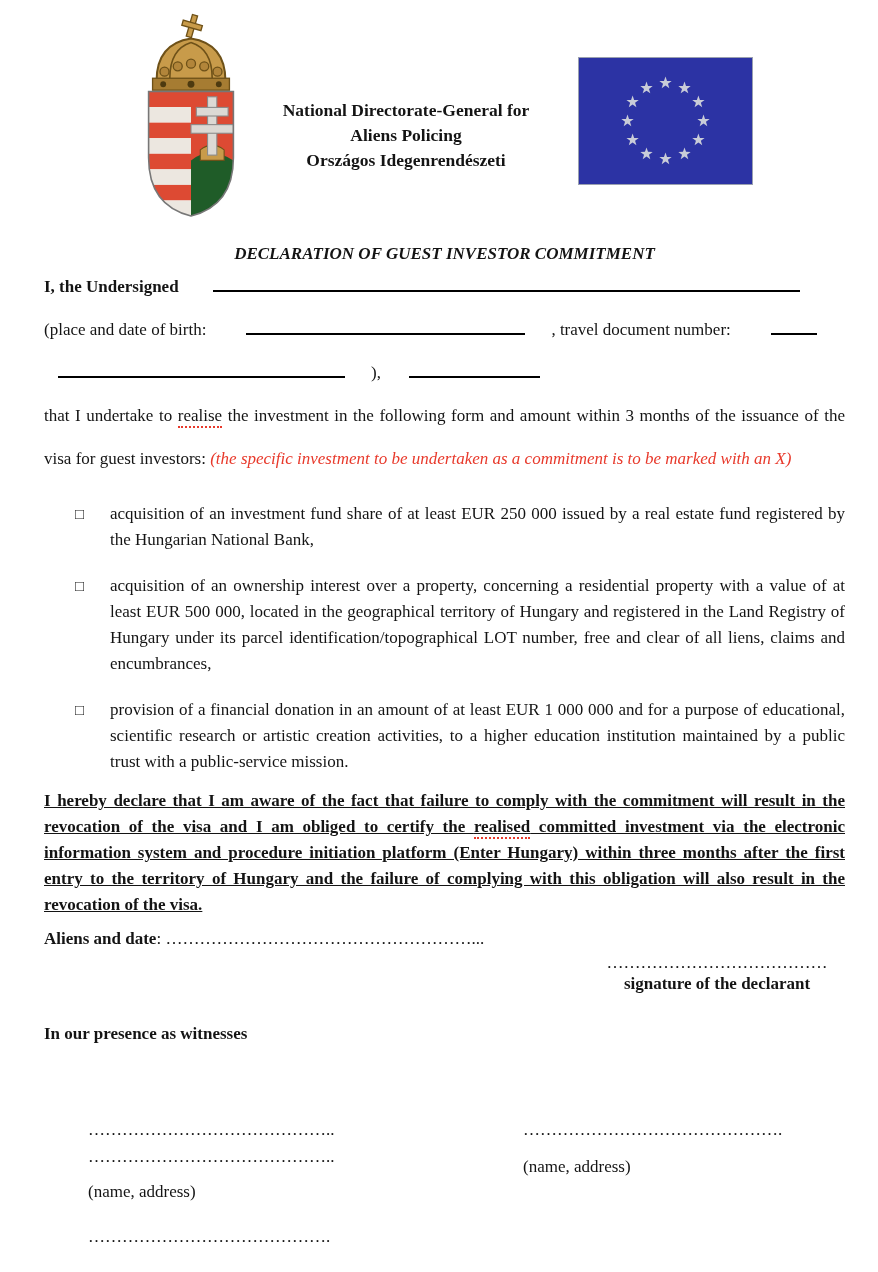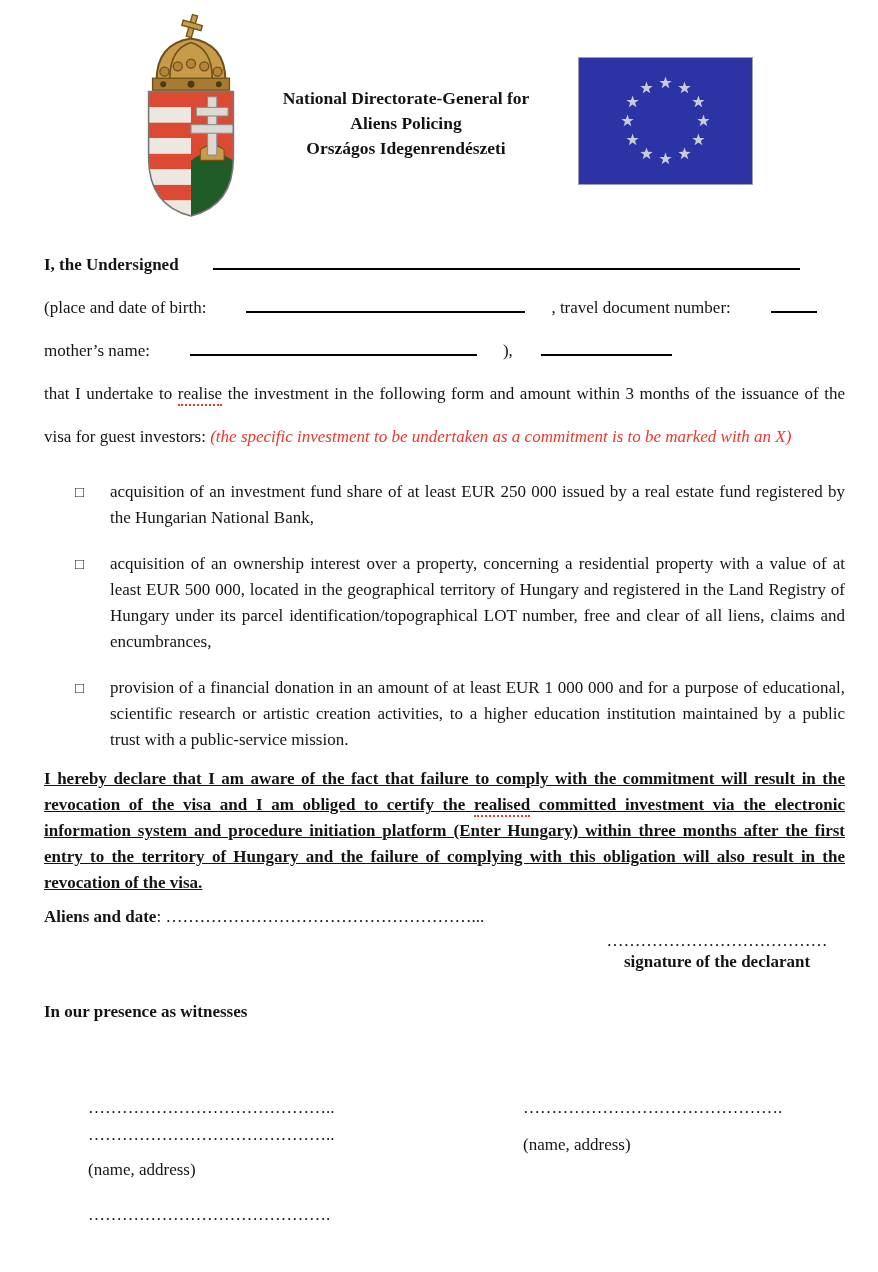--- a/index.html
+++ b/index.html
@@ -5,21 +5,21 @@
   * { margin:0; padding:0; box-sizing:border-box; }
   html,body { background:#fff; }
   .page {
     position:relative; width:878px; height:1272px; background:#fff;
     color:#141414; font-family:"Liberation Serif", serif; font-size:17px;
     overflow:hidden;
   }
   
   .coa { position:absolute; left:124px; top:12px; width:134px; height:212px; }
   .agency {
-    position:absolute; left:246px; top:86px; width:320px;
+    position:absolute; left:246px; top:98px; width:320px;
     text-align:center; font-weight:bold; font-size:17.5px; line-height:25px;
   }
   .euflag { position:absolute; left:578px; top:57px; width:175px; height:128px; }
   
   .content { position:absolute; left:44px; top:243px; width:801px; }
   .doc-title { text-align:center; font-weight:bold; font-style:italic; font-size:17px; line-height:22px; }
   .fline { display:flex; align-items:baseline; height:43px; line-height:43px; white-space:nowrap;gap:26px; }
   .bl { display:inline-block; height:6px; border-bottom:2px solid #000; }
   .bl1 { flex:1; margin-left:8px; margin-right:45px; }
   .bl2a { width:279px; margin-left:14px; }
@@ -119,35 +119,35 @@
     <use href="#eustar" transform="translate(87.5,102)"></use>
     <use href="#eustar" transform="translate(68.5,96.9)"></use>
     <use href="#eustar" transform="translate(54.6,83)"></use>
     <use href="#eustar" transform="translate(49.5,64)"></use>
     <use href="#eustar" transform="translate(54.6,45)"></use>
     <use href="#eustar" transform="translate(68.5,31.1)"></use>
   </svg>
 
   <div class="content">
 
+    <div class="doc-title">DECLARATION OF GUEST INVESTOR COMMITMENT</div>
 
     <div class="fline">
       <span class="bold">I, the Undersigned</span>
       <span class="bl bl1"></span>
     </div>
 
     <div class="fline">
       <span>(place and date of birth:</span>
       <span class="bl bl2a"></span>
       <span>, travel document number:</span>
       <span class="bl bl2b"></span>
     </div>
 
     <div class="fline">
-      <span>mother’s name:</span>
       <span class="bl bl3a"></span>
       <span>),</span>
       <span class="bl bl3b"></span>
     </div>
 
     <p class="intro"><span>that I undertake to </span><span class="sp">realise</span><span> the investment in the following form and amount within 3 months of the issuance of the visa for guest investors: </span><span class="red">(the specific investment to be undertaken as a commitment is to be marked with an X)</span></p>
 
     <div class="opts">
       <div class="opt">
         <span class="opt-mark">□</span>

